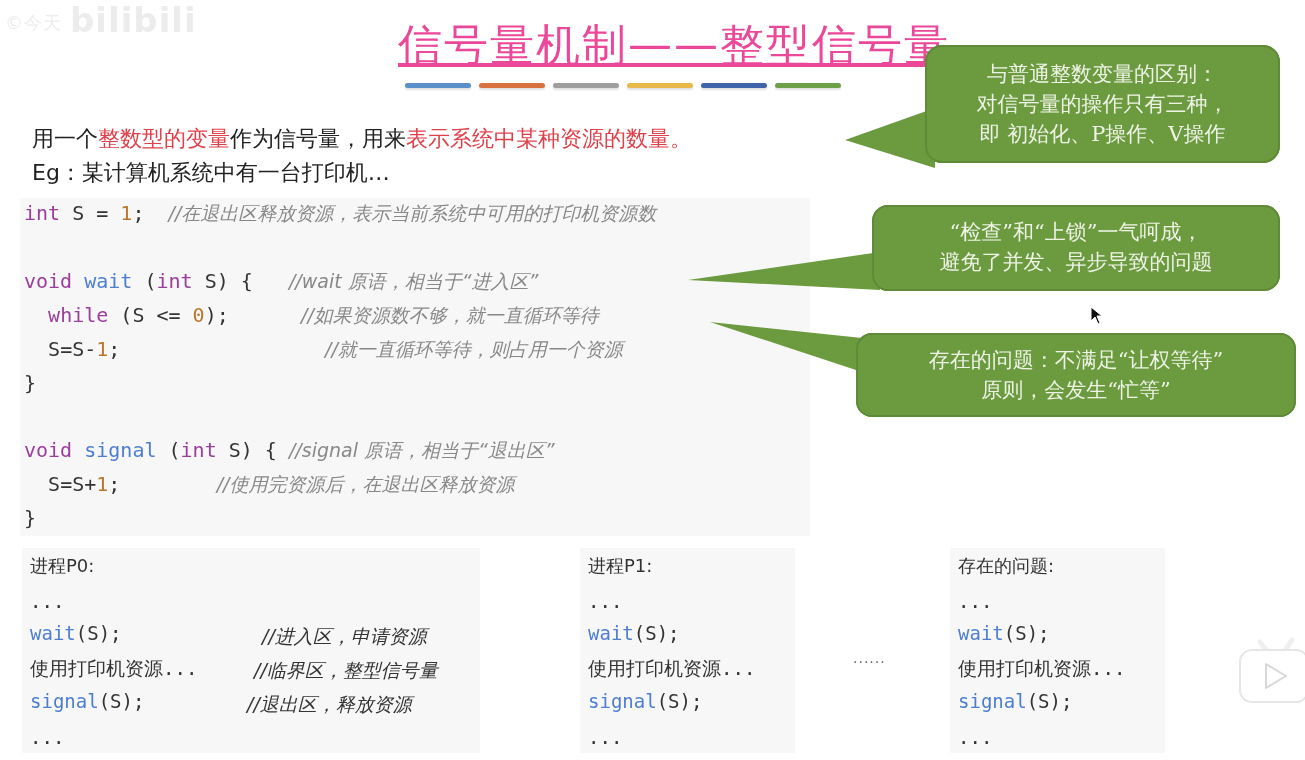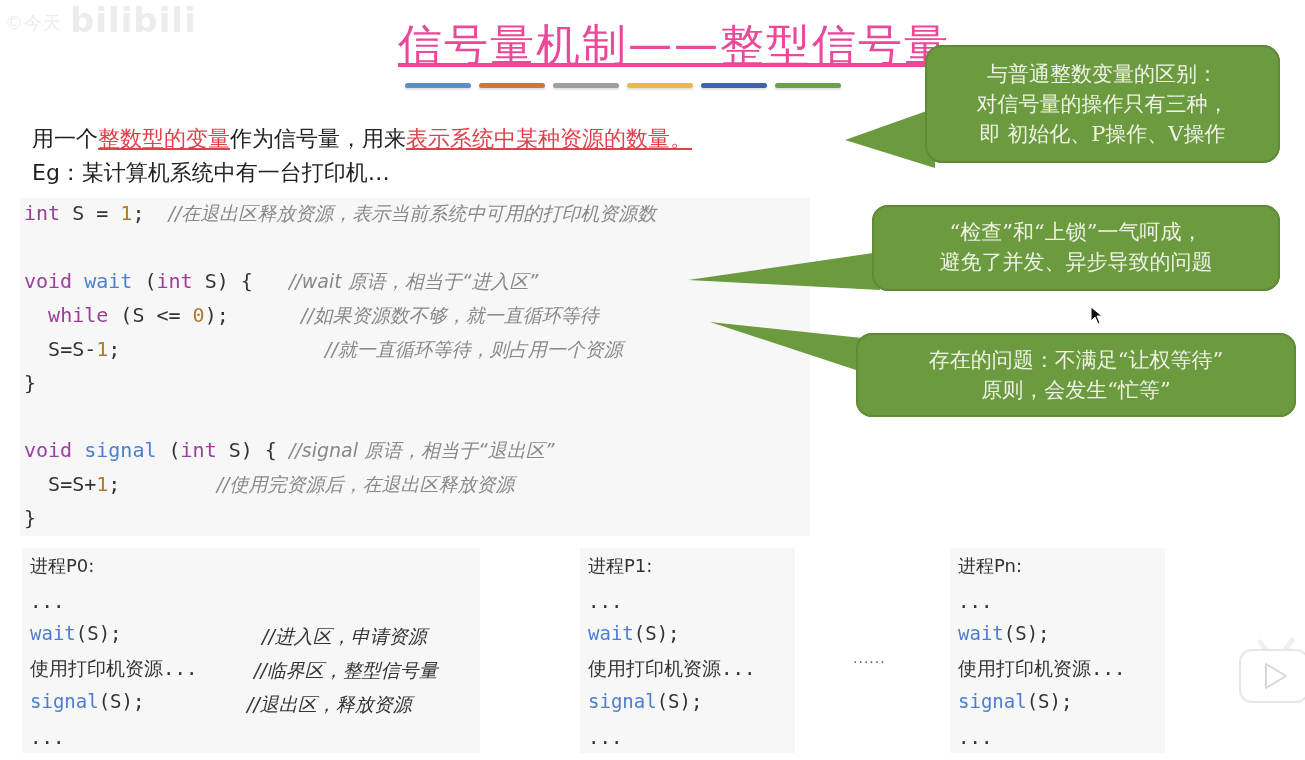--- a/index.html
+++ b/index.html
@@ -14,21 +14,21 @@
     color:#ececec; letter-spacing:1px; font-family:"DejaVu Sans", sans-serif;
   }
   .watermark .small { font-size:18px; font-weight:normal; margin-right:8px; vertical-align:middle; }
   .title {
     position:absolute; left:398px; top:16px; font-size:44px; color:#ec4899;
     letter-spacing:2px; font-family:"DejaVu Sans", sans-serif; white-space:nowrap;text-decoration:underline;
   }
   .bars { position:absolute; left:405px; top:83px; display:flex; gap:8px; }
   .bars span { display:block; width:66px; height:5px; border-radius:3px; box-shadow:0 2px 2px rgba(0,0,0,0.12); }
   .intro { position:absolute; left:32px; top:122px; font-size:22px; line-height:34px; white-space:nowrap; }
-  .intro .red { color:#e0404a;text-decoration:underline; }
+  .intro .red { color:#e0404a; }
   .code-block {
     position:absolute; left:20px; top:198px; width:790px; height:338px;
     background:#f7f7f7;
   }
   .mono { font-family:"DejaVu Sans Mono", monospace; }
   .code-line { position:absolute; left:4px; font-size:20px; white-space:pre; color:#333; }
   .kw { color:#9b3d9b;margin-top:15px; }
   .fn { color:#4d7ed0; }
   .num { color:#b8762c; }
   .cmt { color:#888; font-style:italic; font-family:"DejaVu Sans", sans-serif; font-size:19px; }
@@ -123,21 +123,21 @@
   <div class="pl" style="top:42px">...</div>
   <div class="pl" style="top:74px"><span class="fn">wait</span><span>(S);</span></div>
   <div class="pl" style="top:108px">使用打印机资源...</div>
   <div class="pl" style="top:142px"><span class="fn">signal</span><span>(S);</span></div>
   <div class="pl" style="top:178px">...</div>
 </div>
 
 <div class="dots-mid">......</div>
 
 <div class="proc mono" style="left:950px;width:215px;">
-  <div class="pl hdr" style="top:6px">进程Pn:</div>
+  <div class="pl hdr" style="top:6px">存在的问题:</div>
   <div class="pl" style="top:42px">...</div>
   <div class="pl" style="top:74px"><span class="fn">wait</span><span>(S);</span></div>
   <div class="pl" style="top:108px">使用打印机资源...</div>
   <div class="pl" style="top:142px"><span class="fn">signal</span><span>(S);</span></div>
   <div class="pl" style="top:178px">...</div>
 </div>
 
 <svg class="tv-icon" width="70" height="80" viewBox="0 0 70 80">
   <line x1="22" y1="14" x2="30" y2="24" stroke="#f0f0f0" stroke-width="5" stroke-linecap="round"></line>
   <line x1="54" y1="12" x2="46" y2="24" stroke="#f0f0f0" stroke-width="5" stroke-linecap="round"></line>

